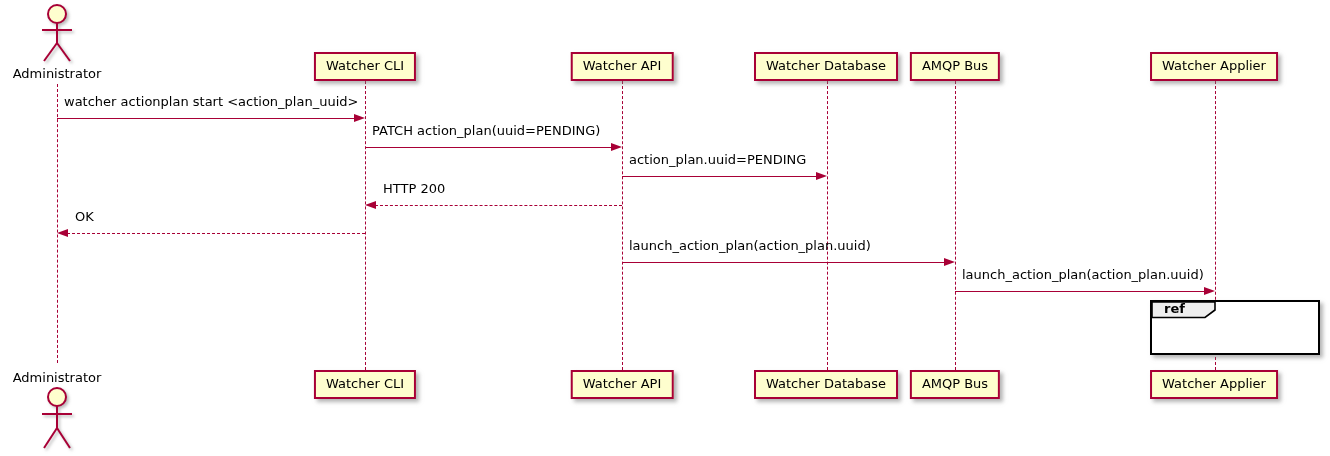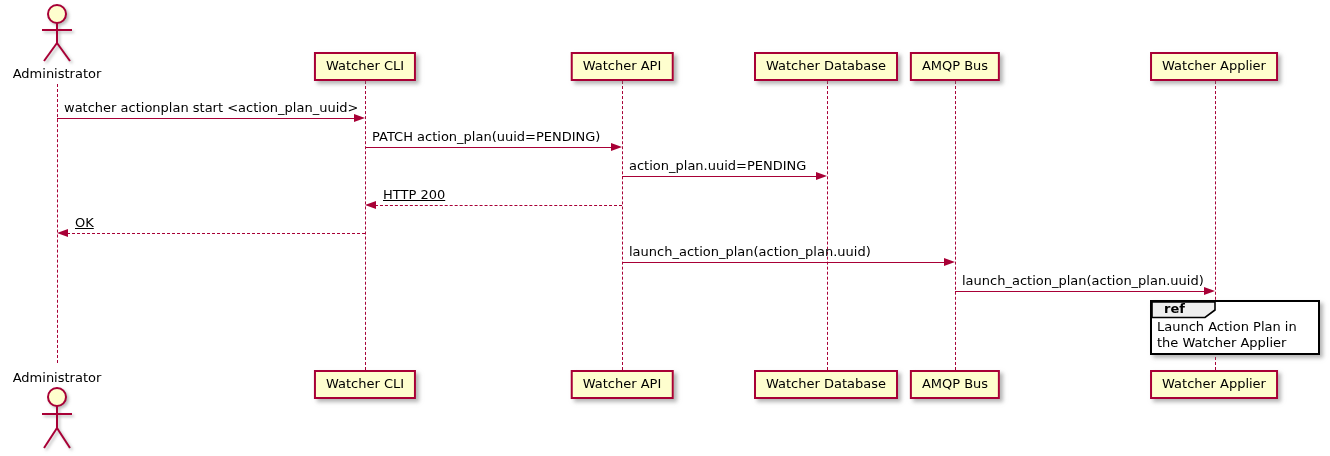--- a/index.html
+++ b/index.html
@@ -46,26 +46,26 @@
     position: absolute;
     top: 0; left: 0; right: 0;
     height: 0;
     border-top: 1px solid var(--line, #A80036);
   }
   .msg.dir-right .msg-line { right: 5px; }
   .msg.dir-left  .msg-line { left: 5px; }
   .line-dashed .msg-line { border-top-style: dashed; }
   .msg-label {
     position: absolute;
-    bottom: 3px;
+    bottom: 9px;
     white-space: nowrap;
     line-height: 15px;
   }
   .msg.dir-right .msg-label { left: 7px; }
-  .msg.dir-left  .msg-label { left: 18px; text-decoration: underline; }
+  .msg.dir-left  .msg-label { left: 18px; }
   .arrowhead {
     position: absolute;
     width: 0; height: 0;
     top: -4px;
     border-top: 4px solid transparent;
     border-bottom: 4px solid transparent;
   }
   .arrowhead.right { right: 0; border-left: 11px solid var(--line, #A80036); }
   .arrowhead.left  { left: 0;  border-right: 11px solid var(--line, #A80036); }
   .ref-box {
@@ -160,21 +160,20 @@
     <div class="arrowhead right"></div>
   </div>
 
   <div class="ref-box" style="left:1150px; top:300px; width:166px; height:51px;">
     <div class="ref-tab">
       <svg width="68" height="19" viewBox="0 0 68 19">
         <path d="M1,1 H64 V9 L54,16.5 H1 Z"></path>
       </svg>
       <span class="ref-keyword">ref</span>
     </div>
-    <div class="ref-text">Launch Action Plan in the Watcher Applier</div>
   </div>
 
   <div class="participant" style="left:365px; top:370px;">Watcher CLI</div>
   <div class="participant" style="left:622px; top:370px;">Watcher API</div>
   <div class="participant" style="left:826px; top:370px;">Watcher Database</div>
   <div class="participant" style="left:955px; top:370px;">AMQP Bus</div>
   <div class="participant" style="left:1214px;top:370px;">Watcher Applier</div>
 
   <div class="actor-group" style="left:0; top:0;">
     <span class="actor-label" style="left:57px; top:370px;">Administrator</span>

